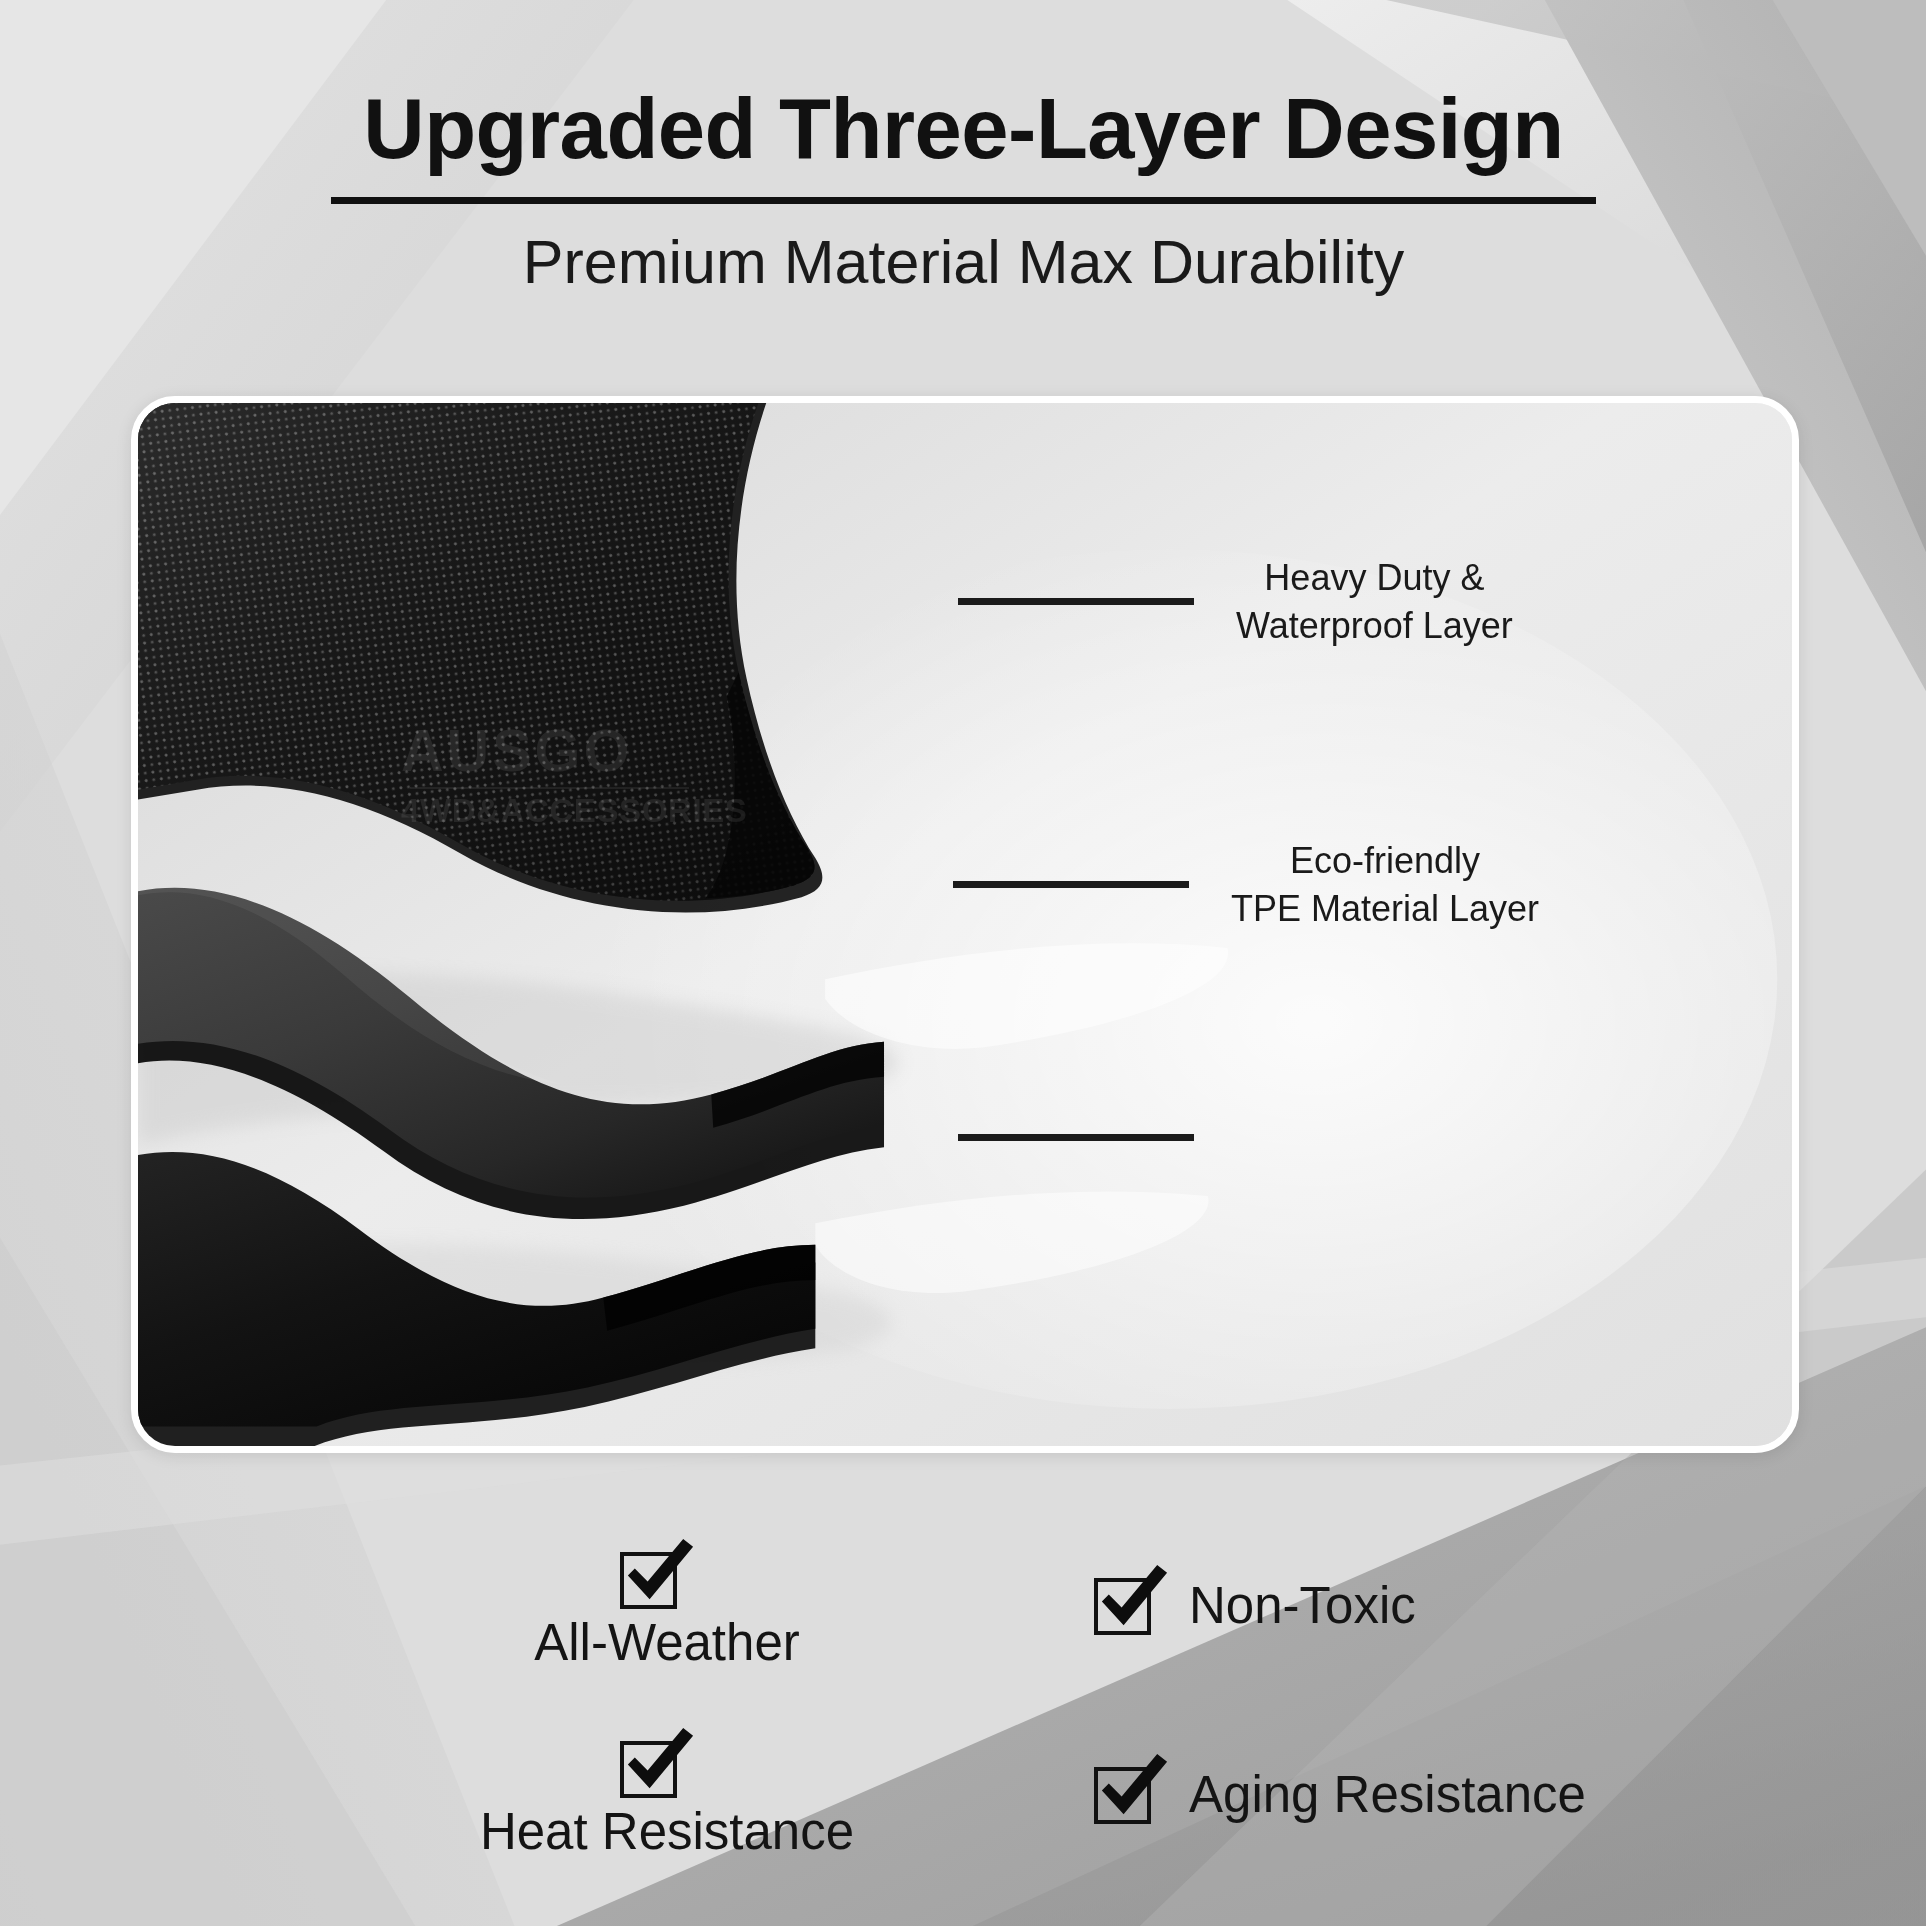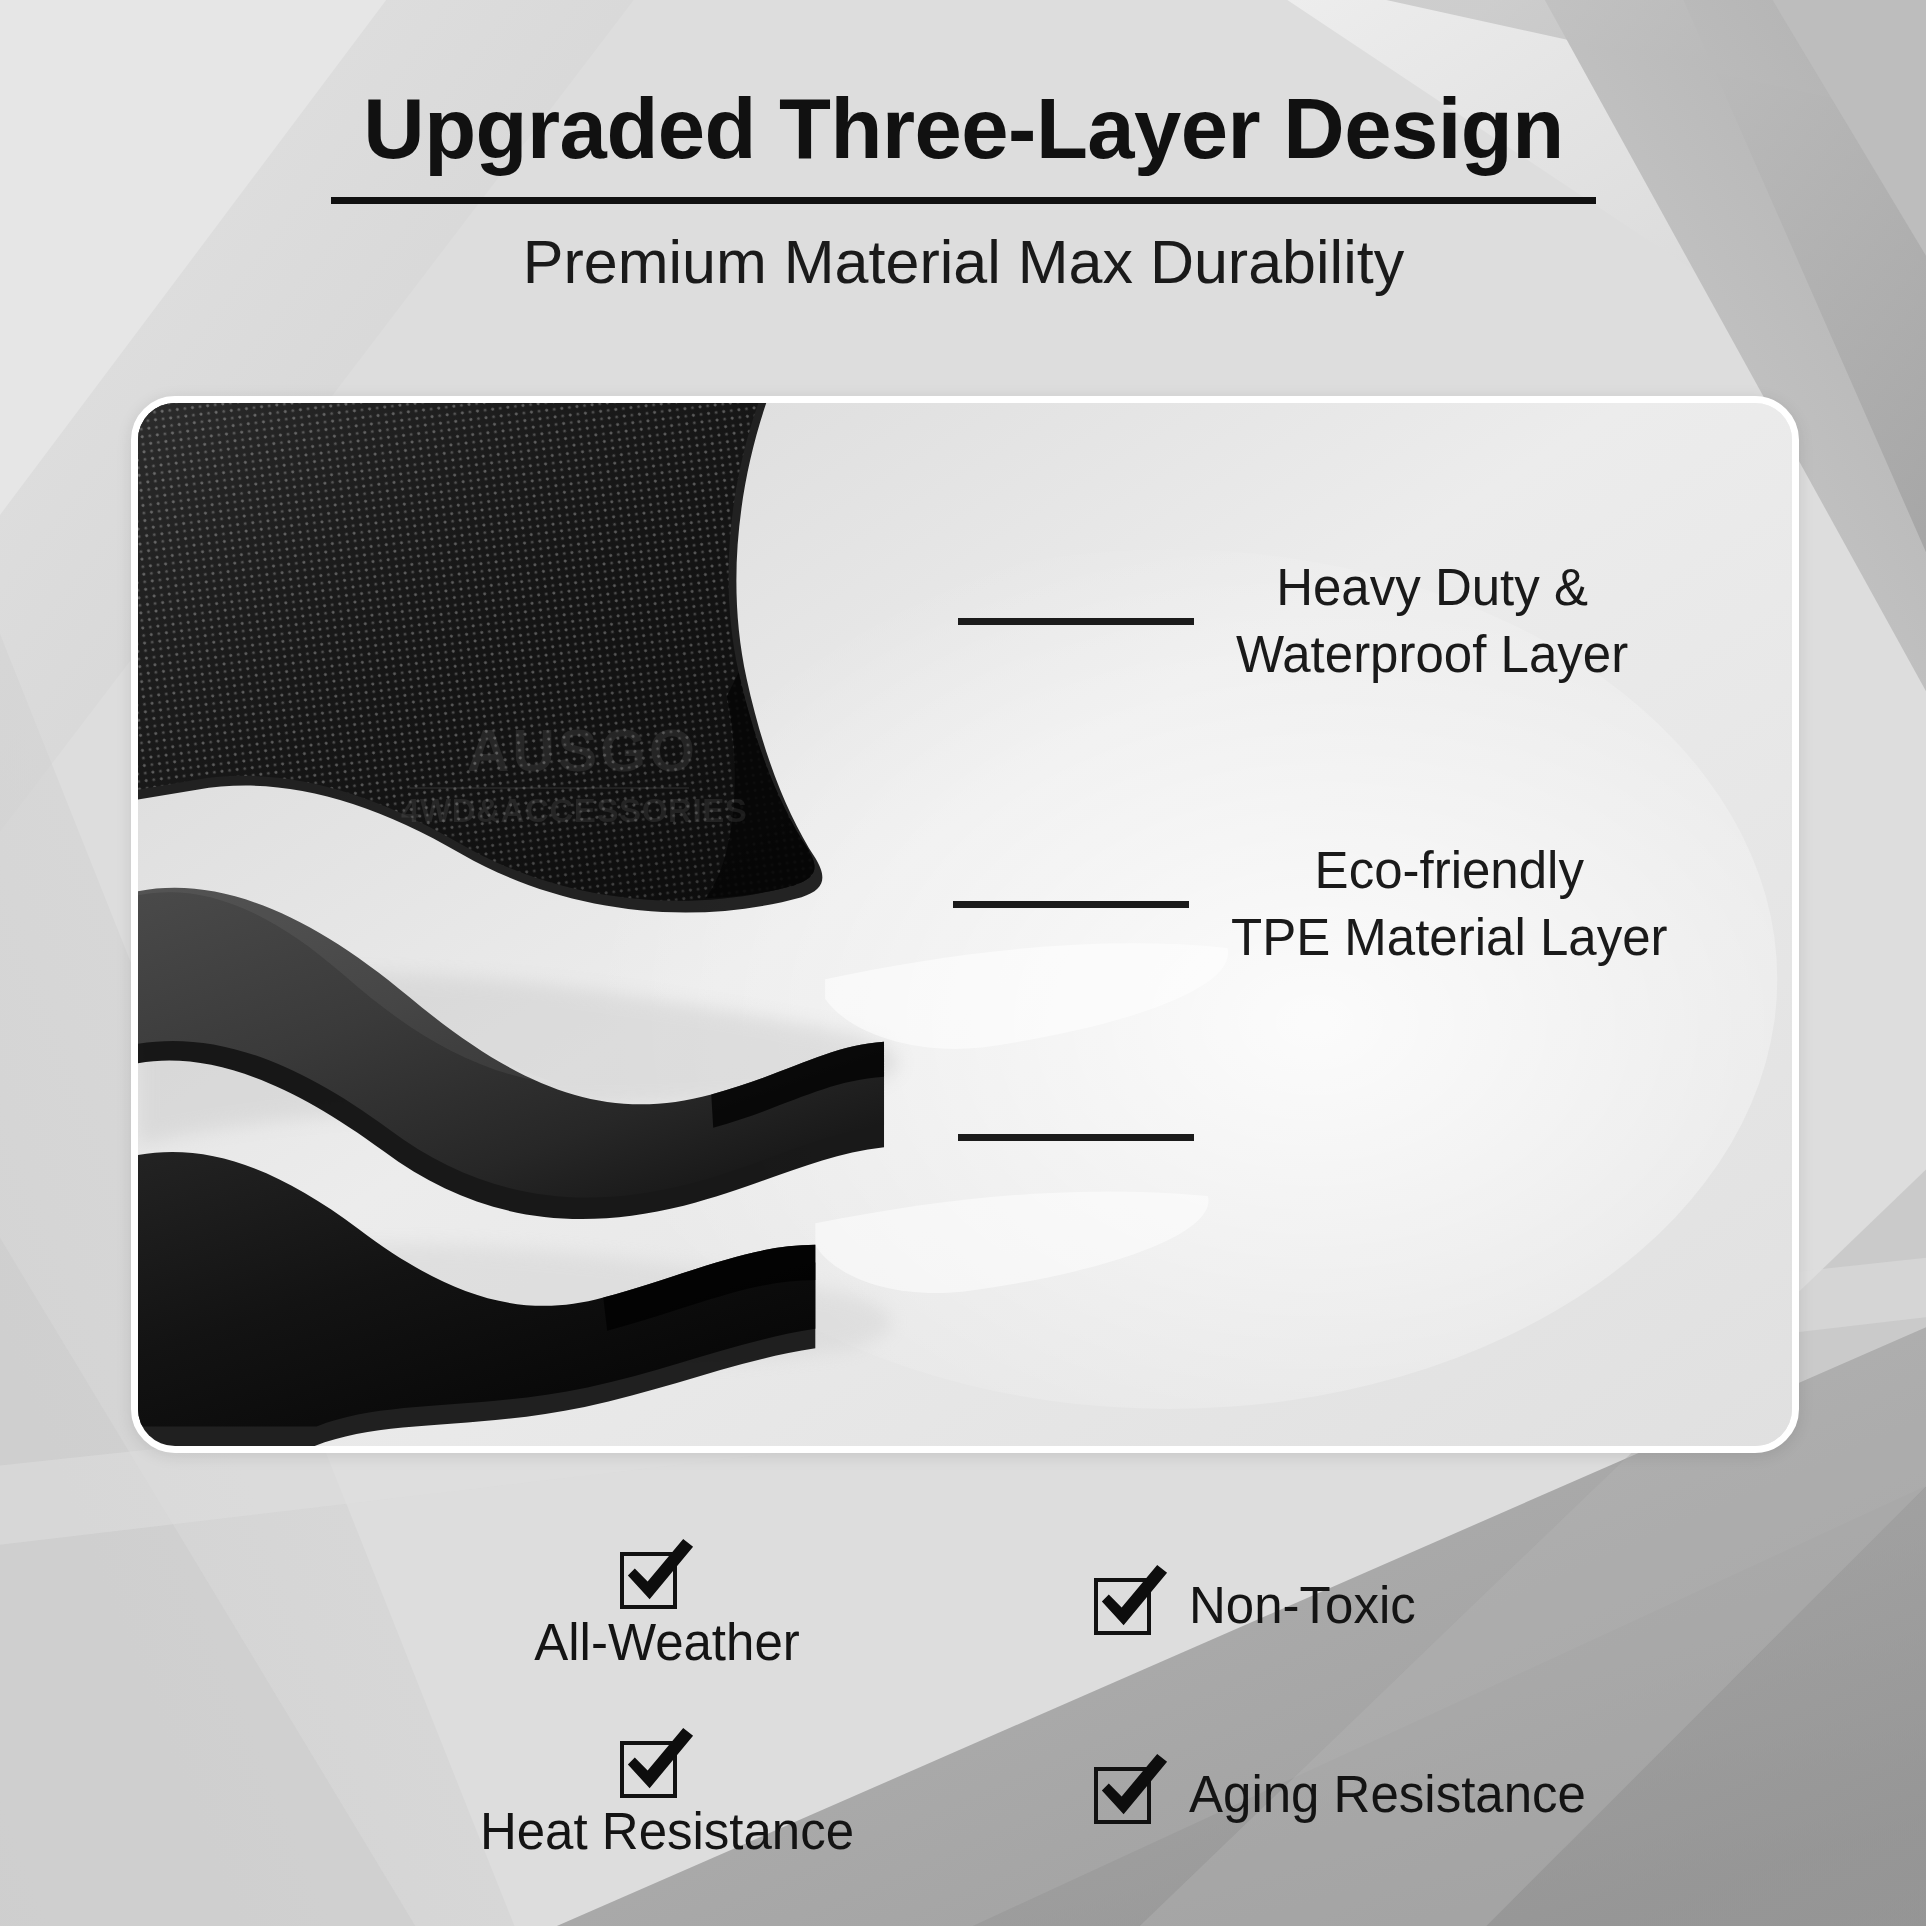--- a/index.html
+++ b/index.html
@@ -73,21 +73,21 @@
     z-index: 3;
   }
   .panel-svg { position: absolute; inset: 0; width: 100%; height: 100%; }
 
   
   .watermark {
     position: absolute;
     left: 263px;
     top: 319px;
     width: 297px;
-    text-align: right;
+    text-align: left;
     z-index: 4;
     pointer-events: none;
     user-select: none;
   }
   .wm-main {
     font-size: 59px;
     font-weight: bold;
     letter-spacing: 3px;
     color: rgba(255,255,255,0.085);
     line-height: 1;
@@ -114,21 +114,21 @@
     z-index: 6;
   }
   .callout-line {
     width: 236px;
     height: 7px;
     background: #1b1b1b;
     flex: 0 0 auto;
   }
   .callout-text {
     margin-left: 42px;
-    font-size: 51px;
+    font-size: 36px;
     color: #1a1a1a;
     line-height: 1.32;
     white-space: pre-line;
     text-align: center;
   }
   .callout-text.one-line { text-align: left; }
 
   #callout-1 { left: 958px; top: 554px; }
   #callout-2 { left: 953px; top: 837px; }
   #callout-3 { left: 958px; top: 1134px; }

